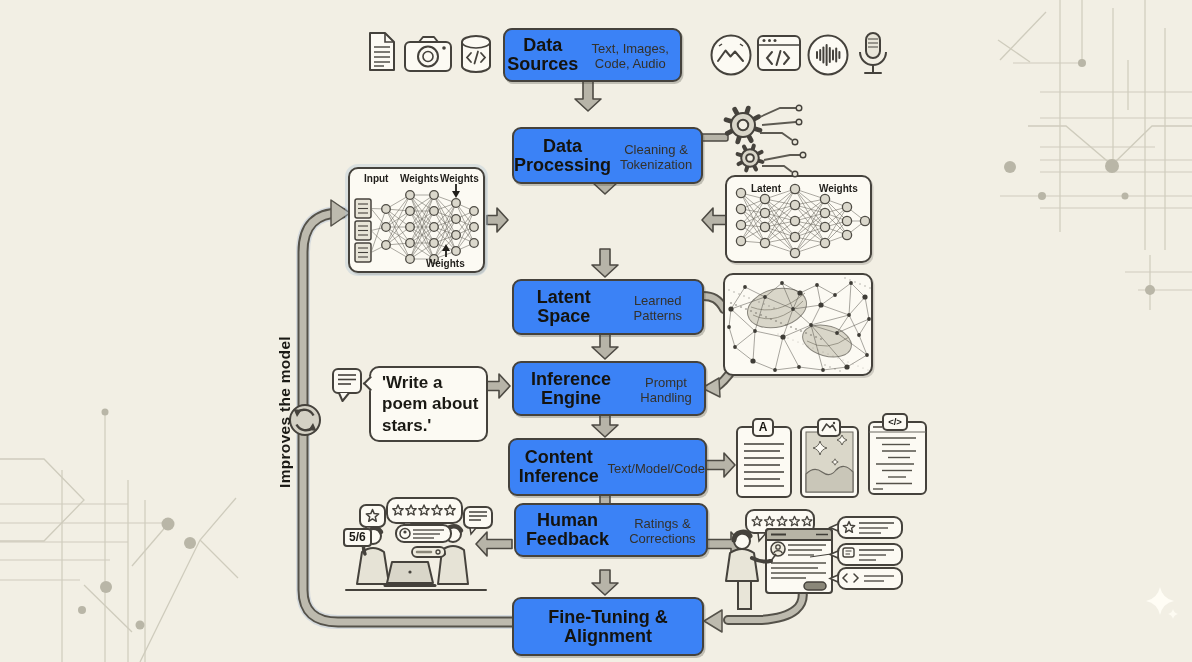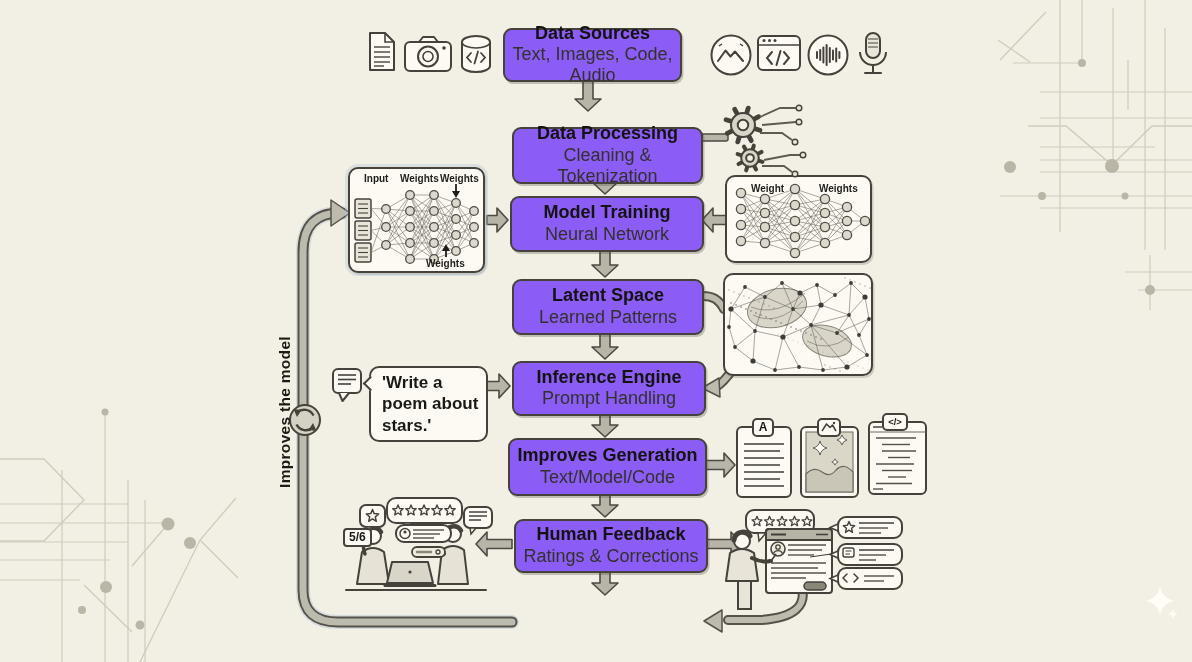--- a/index.html
+++ b/index.html
@@ -1,23 +1,23 @@
 <!DOCTYPE html>
 <html><head>
 <meta charset="utf-8">
 <style>
   html,body{margin:0;padding:0}
   #stage{position:relative;width:1192px;height:662px;background:#f2efe4;overflow:hidden;
          font-family:"Liberation Sans",sans-serif}
   #art{position:absolute;left:0;top:0;z-index:1}
-  .node{position:absolute;z-index:2;background:#8b5cf6;border:2px solid #45423c;border-radius:9px;
-        display:flex;flex-direction:column;align-items:center;justify-content:center;
+  .node{position:absolute;z-index:2;background:#3b82f6;border:2px solid #45423c;border-radius:9px;
+        display:flex;flex-direction:row;align-items:center;justify-content:center;
         box-shadow:1.5px 2px 0 rgba(70,67,58,.28)}
   .node .t{font-weight:700;font-size:18px;color:#14130f;line-height:1.05;text-align:center}
-  .node .s{font-size:18px;color:#33312c;margin-top:2px;text-align:center}
+  .node .s{font-size:13px;color:#33312c;margin-top:2px;text-align:center}
   .panel{position:absolute;z-index:2;background:#fcfaf3;border:2px solid #45423c;border-radius:10px;
          box-shadow:1.5px 2px 0 rgba(70,67,58,.2)}
   .halo{box-shadow:0 0 0 3px rgba(168,192,216,.32),1.5px 2px 0 rgba(70,67,58,.2)}
   .nlab{position:absolute;z-index:3;font-weight:700;font-size:10px;color:#201e1a;white-space:nowrap}
   .vlabel{position:absolute;z-index:3;font-weight:700;font-size:15.5px;color:#1a1914;width:170px;
           text-align:center;left:200px;top:403px;transform:rotate(-90deg);letter-spacing:.3px}
   .spot{position:absolute;z-index:2;overflow:visible}
   .bubble{position:absolute;left:369px;top:366px;width:98px;z-index:2;background:#fcfaf3;
           border:2px solid #45423c;border-radius:10px;font-size:17px;font-weight:600;line-height:1.25;
           padding:4px 6px 4px 11px;color:#1a1914}
@@ -127,39 +127,38 @@
     </svg>
 
   <div class="node" style="left:503px;top:28px;width:175px;height:50px">
     <span class="t">Data Sources</span>
     <span class="s">Text, Images, Code, Audio</span>
   </div>
   <div class="node" style="left:512px;top:127px;width:187px;height:53px">
     <span class="t">Data Processing</span>
     <span class="s">Cleaning &amp; Tokenization</span>
   </div>
-  <div class="node" style="left:510px;top:196px;width:190px;height:52px">
-    <span class="t">Model Training</span>
-    <span class="s">Neural Network</span>
-  </div>
   <div class="node" style="left:512px;top:279px;width:188px;height:52px">
     <span class="t">Latent Space</span>
     <span class="s">Learned Patterns</span>
   </div>
   <div class="node" style="left:512px;top:361px;width:190px;height:51px">
     <span class="t">Inference Engine</span>
     <span class="s">Prompt Handling</span>
   </div>
   <div class="node" style="left:508px;top:438px;width:195px;height:54px">
-    <span class="t">Improves Generation</span>
+    <span class="t">Content Inference</span>
     <span class="s">Text/Model/Code</span>
   </div>
-  <div class="node" style="left:514px;top:519px;width:190px;height:50px">
+  <div class="node" style="left:514px;top:503px;width:190px;height:50px">
     <span class="t">Human Feedback</span>
     <span class="s">Ratings &amp; Corrections</span>
+  </div>
+  <div class="node" style="left:512px;top:597px;width:188px;height:55px">
+    <span class="t" style="width:145px">Fine-Tuning &amp; Alignment</span>
   </div>
 
   <div class="vlabel">Improves the model</div>
 
   <div class="panel halo" style="left:348px;top:167px;width:133px;height:102px">
     <svg id="nnL" width="133" height="102">
         <rect x="5" y="30" width="16" height="19" rx="2" fill="#e8e5d8" stroke="#45423c" stroke-width="1.5"></rect>
         <line x1="8" y1="35" x2="18" y2="35" stroke="#45423c" stroke-width="1.1"></line>
         <line x1="8" y1="39.5" x2="18" y2="39.5" stroke="#45423c" stroke-width="1.1"></line>
         <line x1="8" y1="44" x2="18" y2="44" stroke="#45423c" stroke-width="1.1"></line>
@@ -367,21 +366,21 @@
         <circle cx="68" cy="76" r="4.6" fill="#dbd8cc" stroke="#4f4c45" stroke-width="1.3"></circle>
         <circle cx="98" cy="22" r="4.6" fill="#dbd8cc" stroke="#4f4c45" stroke-width="1.3"></circle>
         <circle cx="98" cy="36" r="4.6" fill="#dbd8cc" stroke="#4f4c45" stroke-width="1.3"></circle>
         <circle cx="98" cy="50" r="4.6" fill="#dbd8cc" stroke="#4f4c45" stroke-width="1.3"></circle>
         <circle cx="98" cy="66" r="4.6" fill="#dbd8cc" stroke="#4f4c45" stroke-width="1.3"></circle>
         <circle cx="120" cy="30" r="4.6" fill="#dbd8cc" stroke="#4f4c45" stroke-width="1.3"></circle>
         <circle cx="120" cy="44" r="4.6" fill="#dbd8cc" stroke="#4f4c45" stroke-width="1.3"></circle>
         <circle cx="120" cy="58" r="4.6" fill="#dbd8cc" stroke="#4f4c45" stroke-width="1.3"></circle>
         <circle cx="138" cy="44" r="4.6" fill="#dbd8cc" stroke="#4f4c45" stroke-width="1.3"></circle>
       </svg>
-    <span class="nlab" style="left:24px;top:6px">Weight</span>
+    <span class="nlab" style="left:24px;top:6px">Latent</span>
     <span class="nlab" style="left:92px;top:6px">Weights</span>
   </div>
   <div class="panel" style="left:723px;top:273px;width:146px;height:99px">
     <svg id="latent" width="146" height="99">
         <ellipse cx="52" cy="33" rx="30" ry="19" transform="rotate(-14 52 33)" fill="#d6d3c5" stroke="#7c7970" stroke-width="1" opacity="0.9"></ellipse>
         <path d="M28 40 Q52 52 78 26" fill="none" stroke="#8a8779" stroke-width="0.8"></path>
         <path d="M26 32 Q52 42 80 18" fill="none" stroke="#8a8779" stroke-width="0.8"></path>
         <ellipse cx="102" cy="66" rx="25" ry="15" transform="rotate(16 102 66)" fill="#d6d3c5" stroke="#7c7970" stroke-width="1" opacity="0.9"></ellipse>
         <path d="M82 66 Q102 78 124 62" fill="none" stroke="#8a8779" stroke-width="0.8"></path>
         <circle cx="2" cy="2" r="0.5" fill="#6b6860" opacity="0.5"></circle>

